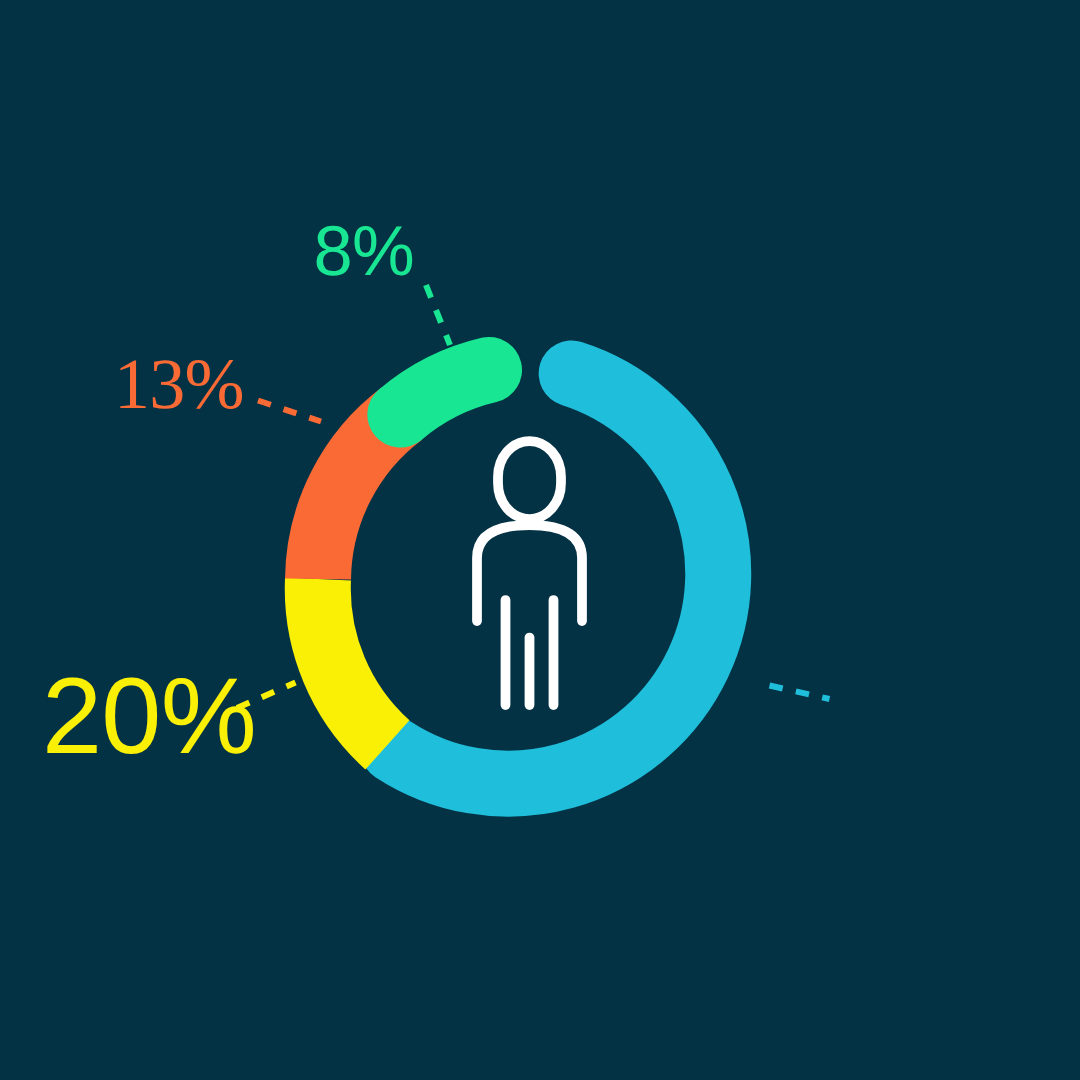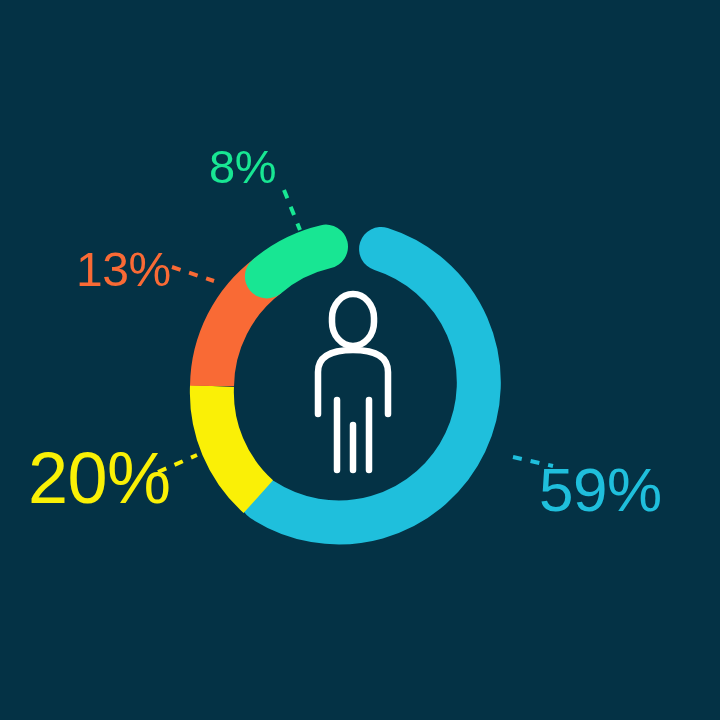--- a/index.html
+++ b/index.html
@@ -26,21 +26,21 @@
   .pct-label {
     position: absolute;
     font-family: "Liberation Sans", sans-serif;
     font-weight: 400;
     letter-spacing: -0.5px;
     white-space: nowrap;
     line-height: 1;
     user-select: none;
   }
   #label-8  { left: 209px; top: 143px; font-size: 47px; color: #18E693; }
-  #label-13 { left: 76px;  top: 246px; font-size: 48px; color: #F96A35; }
+  #label-13 { left: 76px;  top: 233px; font-size: 48px; color: #F96A35; font-family: Liberation Serif, serif; }
   #label-20 { left: 28px;  top: 442px; font-size: 72px; color: #FAF006; }
   #label-59 { left: 539px; top: 459px; font-size: 62px; color: #1FBFDC; }
 </style>
 </head>
 <body>
 
 <div id="stage">
 
   <svg id="donut-svg" viewBox="0 0 720 720">
 
@@ -81,15 +81,14 @@
       <line x1="353" y1="425" x2="353" y2="470"></line>
     </g>
   </svg>
 
   <div class="pct-label" id="label-8">8%</div>
 
   <div class="pct-label" id="label-13">13%</div>
 
   <div class="pct-label" id="label-20">20%</div>
 
-  <div class="pct-label" id="label-59">59%</div>
 
 </div>
 
 </body></html>

